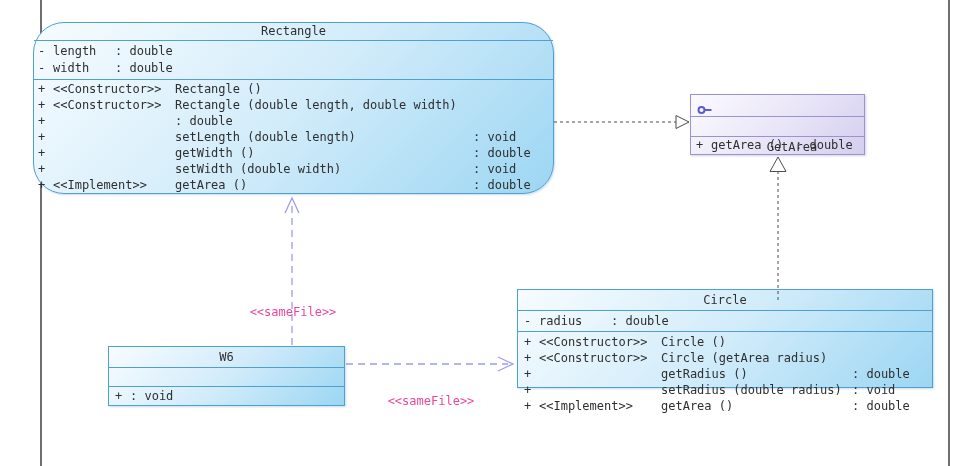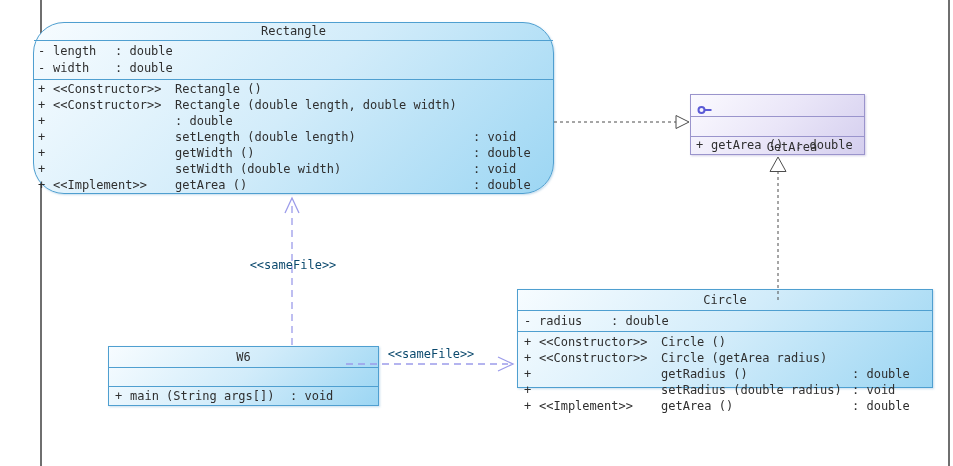--- a/index.html
+++ b/index.html
@@ -33,21 +33,21 @@
   .row .nm  { flex:1; overflow:hidden; }
   .row .rt  { width:76px; flex:none; }
   .circle-box .row { padding:0 6px; }
   .circle-box .row .rt { width:74px; }
   .rect-box  .a-name { width:62px; flex:none; }
   .circle-box .a-name { width:72px; flex:none; }
   .single .nm-fix { flex:none; }
   .key-icon { position:absolute; left:6px; top:50%; margin-top:-5px; }
   .conn-label {
     position:absolute; z-index:4; white-space:pre; line-height:14px;
-    transform:translateX(-50%); color:#0c4a6e;
+    transform:translateX(-50%); color:#ec4899;margin-top:47px;
   }
   #connector-layer {
     position:absolute; left:0; top:0; z-index:3; pointer-events:none;
   }
   .realization { stroke:#4d4d4d; stroke-width:1; stroke-dasharray:3,3; }
   .tri { fill:#ffffff; stroke:#4d4d4d; stroke-width:1; }
   .dependency { stroke:#9c9cea; stroke-width:1.3; stroke-dasharray:7,5; fill:none; }
   .dep-arrow { fill:none; stroke:#9c9cea; stroke-width:1.3; }
 </style>
 </head>
@@ -169,27 +169,26 @@
     </div>
     <div class="row">
       <span class="vis">+</span>
       <span class="st">&lt;&lt;Implement&gt;&gt;</span>
       <span class="nm">getArea ()</span>
       <span class="rt">: double</span>
     </div>
   </div>
 </div>
 
-<div class="uml-box" style="left:108px;top:346px;width:271px;height:60px;">
+<div class="uml-box" style="left:108px;top:346px;width:237px;height:60px;">
   <div class="box-title" style="height:20px;line-height:20px;">W6</div>
   <div class="compartment" style="height:19px;"></div>
   <div class="compartment single" style="height:19px;">
     <div class="row" style="line-height:18px;padding:0 6px;">
       <span class="vis">+</span>
-      <span class="nm-fix" style="width:160px;">main (String args[])</span>
       <span>: void</span>
     </div>
   </div>
 </div>
 
 <svg id="connector-layer" width="953" height="466">
   <g>
     <line class="realization" x1="554" y1="122" x2="676" y2="122"></line>
     <polygon class="tri" points="689,122 676,115.5 676,128.5"></polygon>
   </g>

